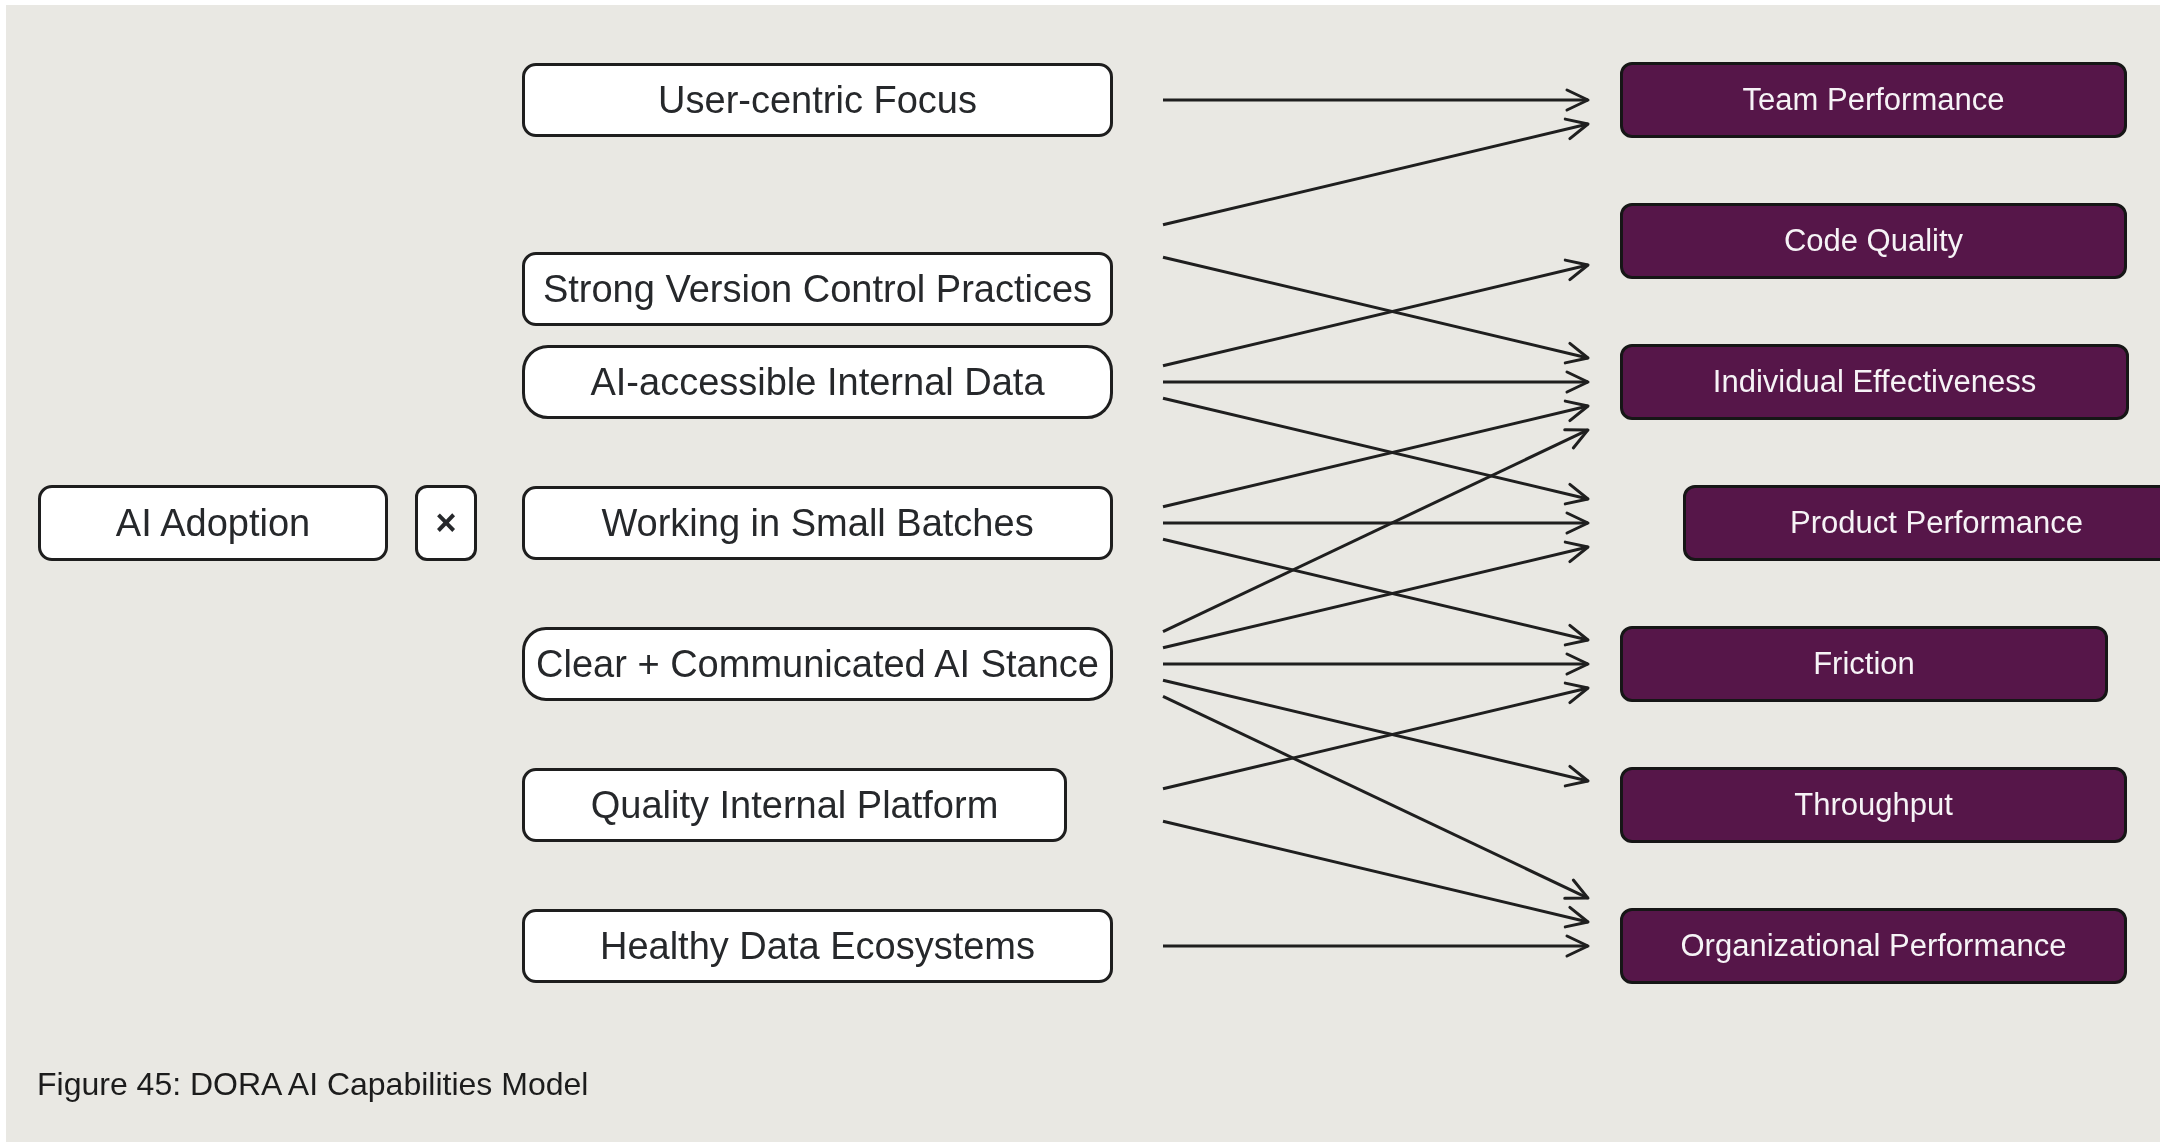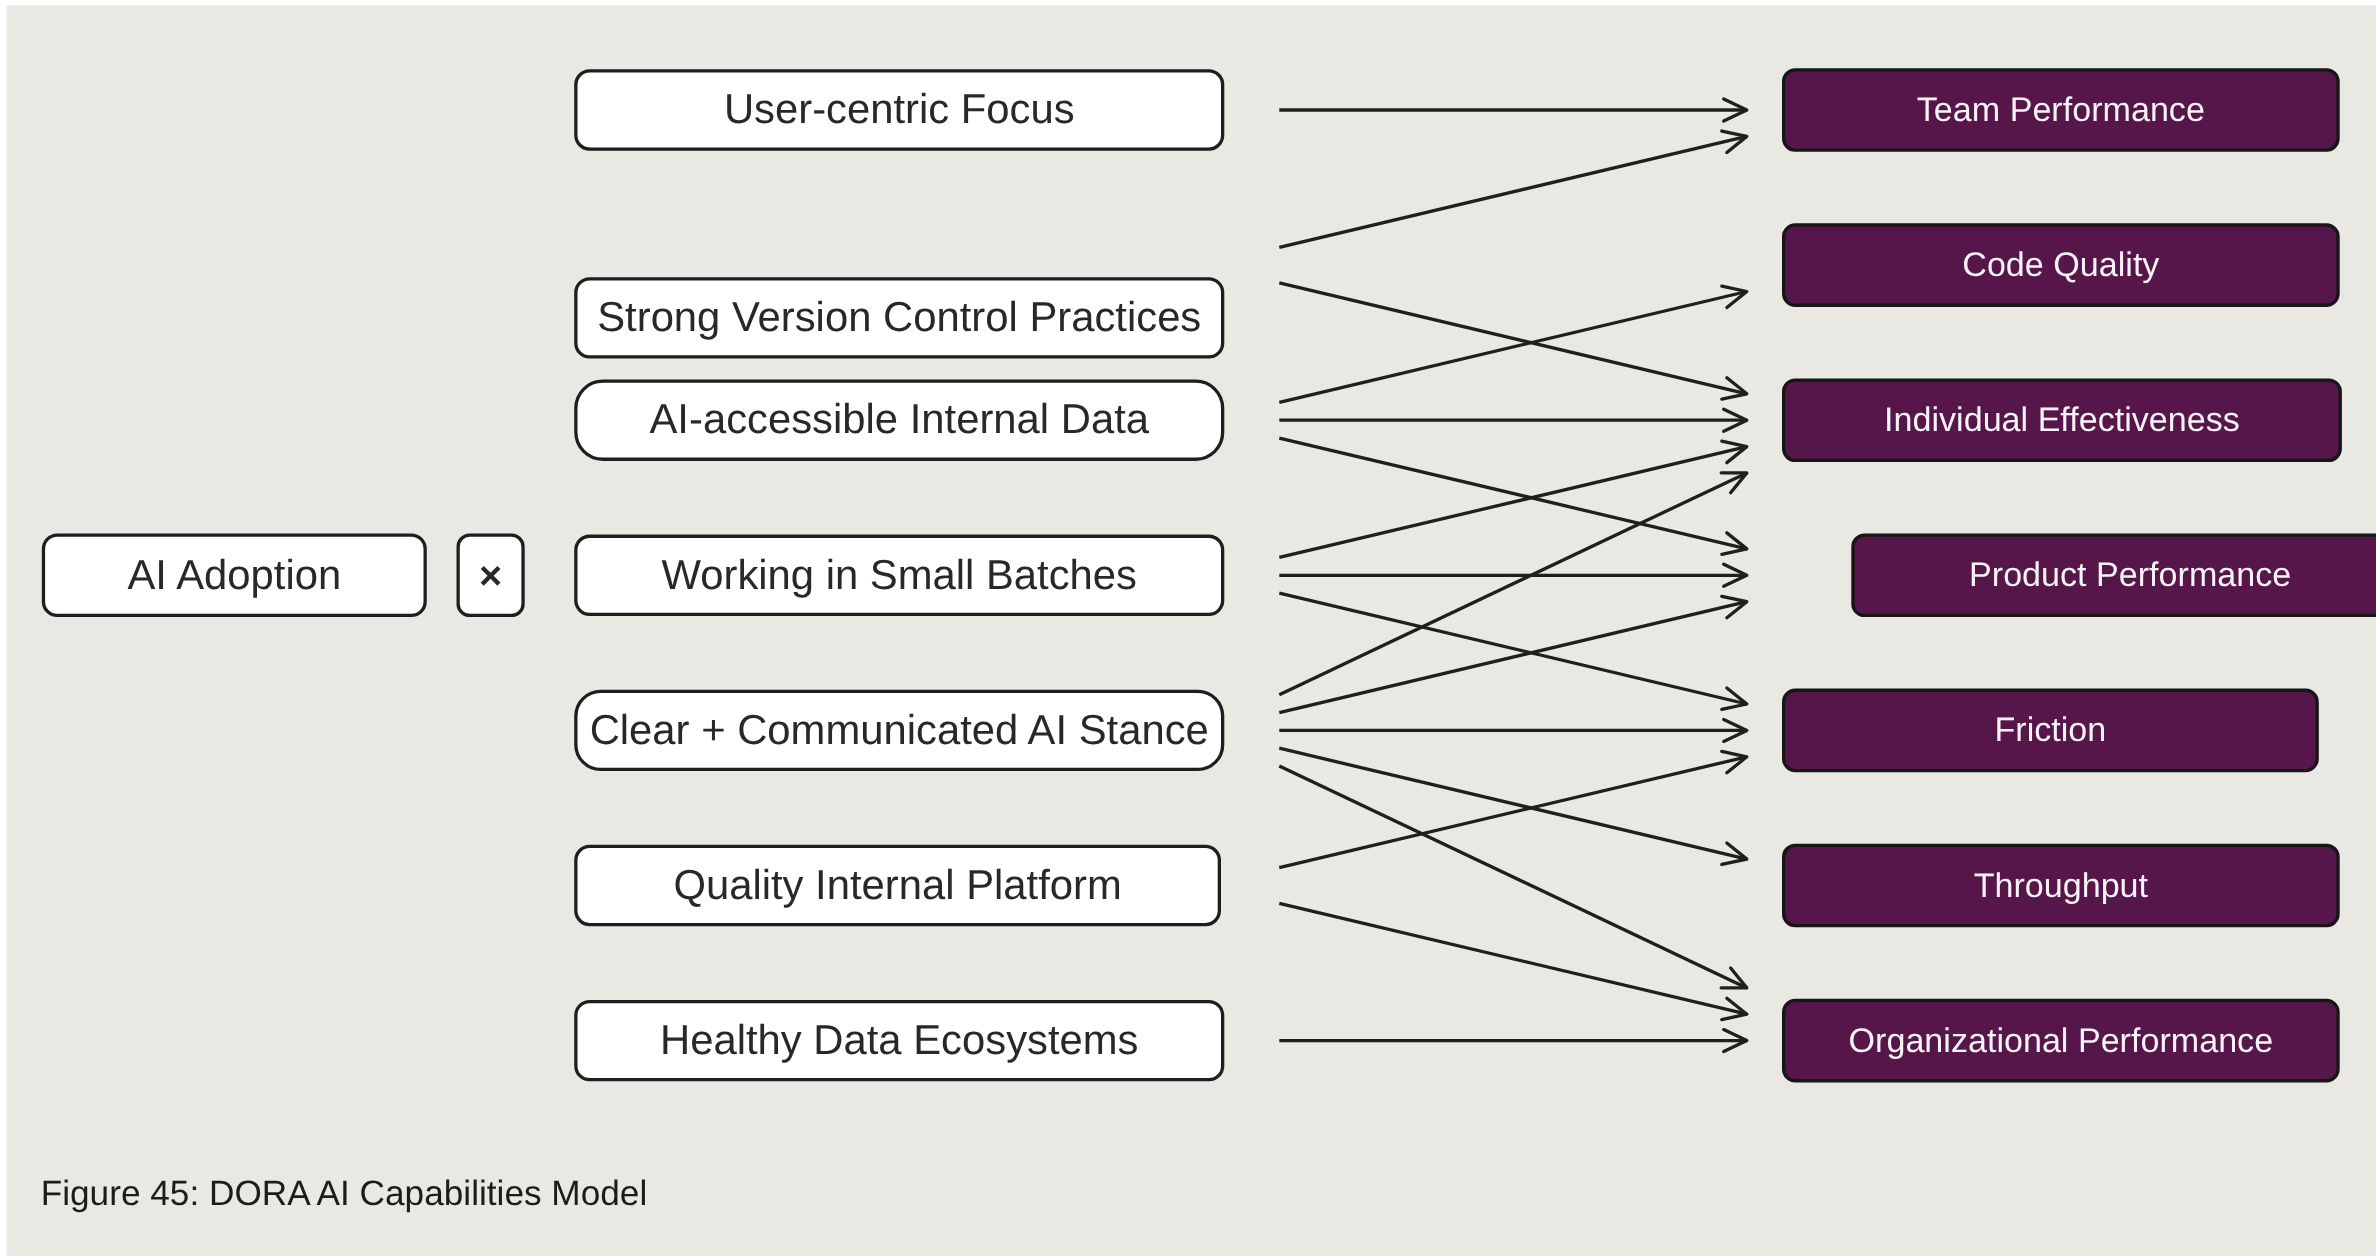--- a/index.html
+++ b/index.html
@@ -76,21 +76,21 @@
   </svg>
 
 <div id="diagram">
   <div class="node cap" style="left:38px; top:485px; width:350px; height:76px;">AI Adoption</div>
   <div class="node cap times-box" style="left:415px; top:485px; width:62px; height:76px;">×</div>
 <div class="node cap" style="left: 522px; top: 63px; width: 591px; height: 74px;">User-centric Focus</div>
     <div class="node cap" style="left: 522px; top: 204px; width: 591px; height: 74px; margin-top: 48px;">Strong Version Control Practices</div>
     <div class="node cap" style="left: 522px; top: 345px; width: 591px; height: 74px; border-radius: 26px;">AI-accessible Internal Data</div>
     <div class="node cap" style="left: 522px; top: 486px; width: 591px; height: 74px;">Working in Small Batches</div>
     <div class="node cap" style="left: 522px; top: 627px; width: 591px; height: 74px; border-radius: 24px;">Clear + Communicated AI Stance</div>
-    <div class="node cap" style="left: 522px; top: 768px; width: 588px; height: 74px;">Quality Internal Platform</div>
+    <div class="node cap" style="left: 522px; top: 768px; width: 545px; height: 74px;">Quality Internal Platform</div>
     <div class="node cap" style="left: 522px; top: 909px; width: 591px; height: 74px;">Healthy Data Ecosystems</div>
     <div class="node out" style="left: 1620px; top: 62px; width: 507px; height: 76px;">Team Performance</div>
     <div class="node out" style="left: 1620px; top: 203px; width: 507px; height: 76px;">Code Quality</div>
     <div class="node out" style="left: 1620px; top: 344px; width: 509px; height: 76px;">Individual Effectiveness</div>
     <div class="node out" style="left: 1683px; top: 485px; width: 507px; height: 76px;">Product Performance</div>
     <div class="node out" style="left: 1620px; top: 626px; width: 488px; height: 76px;">Friction</div>
     <div class="node out" style="left: 1620px; top: 767px; width: 507px; height: 76px;">Throughput</div>
     <div class="node out" style="left: 1620px; top: 908px; width: 507px; height: 76px;">Organizational Performance</div>
   </div>
 

